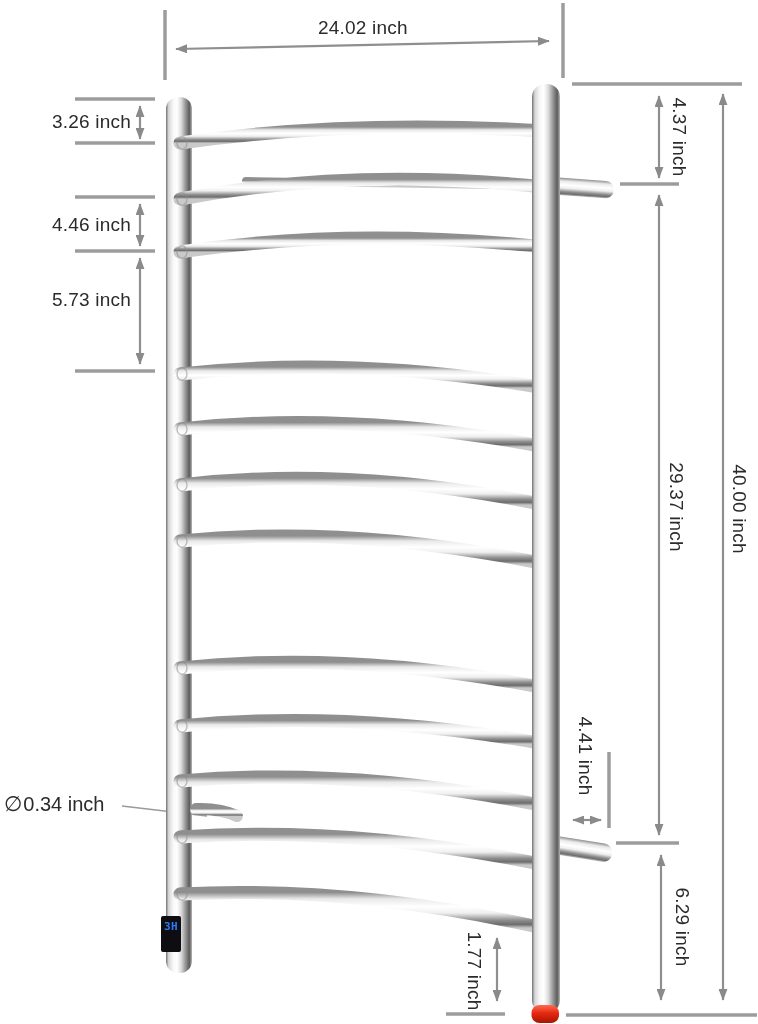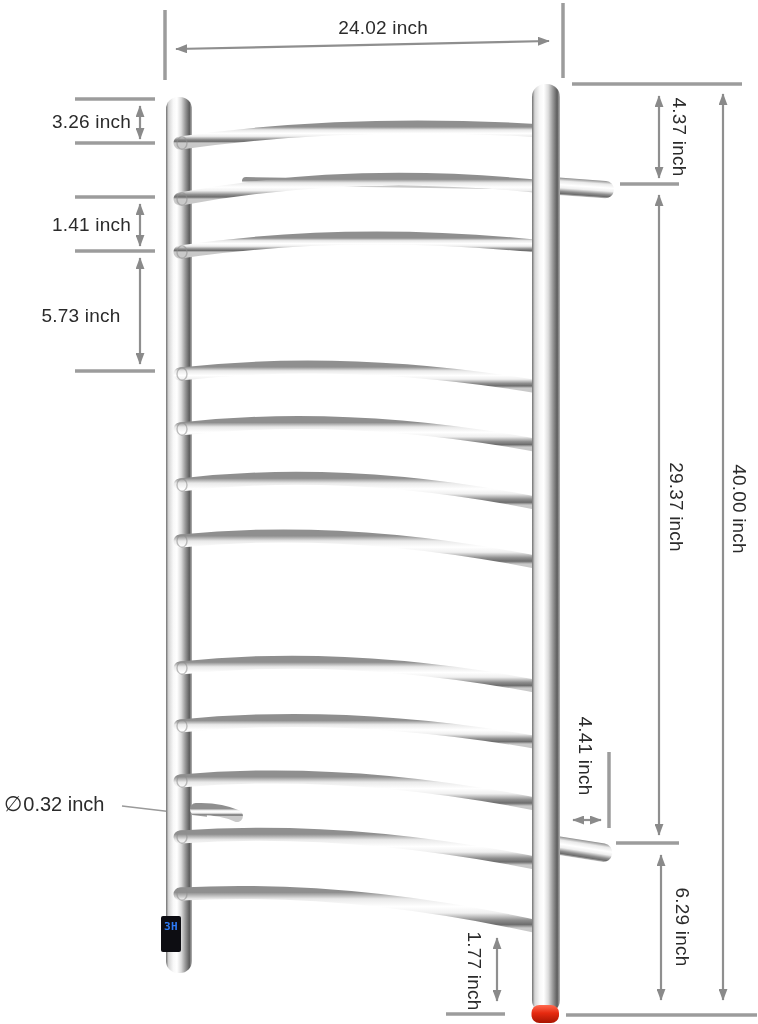--- a/index.html
+++ b/index.html
@@ -13,21 +13,21 @@
   #artwork{position:absolute;left:0;top:0;}
   .dim-label{
     position:absolute;
     font-size:19px;
     line-height:22px;
     height:22px;
     color:#2b2b2b;
     white-space:nowrap;
     letter-spacing:0.2px;
   }
-  .dim-label.center{text-align:right;}
+  .dim-label.center{text-align:left;}
   .dim-label.right{text-align:right;}
   .dim-label.rot{
     text-align:center;
     transform:rotate(90deg);
   }
   .dia-label{
     position:absolute;
     font-size:20px;
     line-height:24px;
     color:#2b2b2b;
@@ -153,33 +153,33 @@
     <g>
       <rect x="161" y="916" width="20" height="36" rx="2" fill="#0d0d12"></rect>
       <text x="171" y="930" text-anchor="middle" font-size="11" font-weight="bold" font-family="DejaVu Sans Mono, monospace" fill="#2e7bf6" letter-spacing="0.5">3H</text>
     </g>
   </svg>
 
   <div class="dim-label center" style="left:318px;top:17px;width:110px;">24.02 inch</div>
 
   <div class="dim-label right" style="left:31px;top:111px;width:100px;">3.26 inch</div>
 
-  <div class="dim-label right" style="left:31px;top:214px;width:100px;">1.41 inch</div>
+  <div class="dim-label right" style="left:31px;top:214px;width:100px;">4.46 inch</div>
 
-  <div class="dim-label right" style="left:31px;top:305px;width:100px;text-align:center;">5.73 inch</div>
+  <div class="dim-label right" style="left:31px;top:289px;width:100px;">5.73 inch</div>
 
   <div class="dim-label rot" style="left:624px;top:126px;width:110px;">4.37 inch</div>
 
   <div class="dim-label rot" style="left:621px;top:496px;width:110px;">29.37 inch</div>
 
   <div class="dim-label rot" style="left:684px;top:498px;width:110px;">40.00 inch</div>
 
   <div class="dim-label rot" style="left:530px;top:745px;width:110px;">4.41 inch</div>
 
   <div class="dim-label rot" style="left:627px;top:916px;width:110px;">6.29 inch</div>
 
   <div class="dim-label rot" style="left:419px;top:960px;width:110px;">1.77 inch</div>
 
   <div class="dia-label" style="left:4px;top:792px;">
-    <span class="sym">∅</span><span>0.32 inch</span>
+    <span class="sym">∅</span><span>0.34 inch</span>
   </div>
 
 </div>
 
 </body></html>

